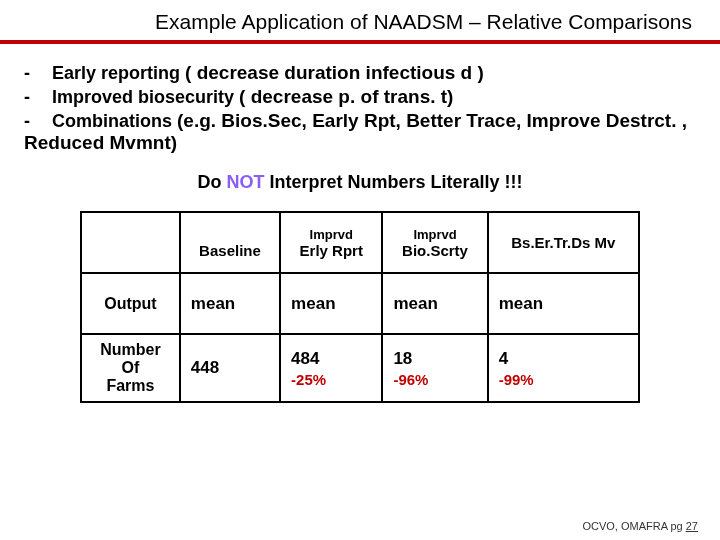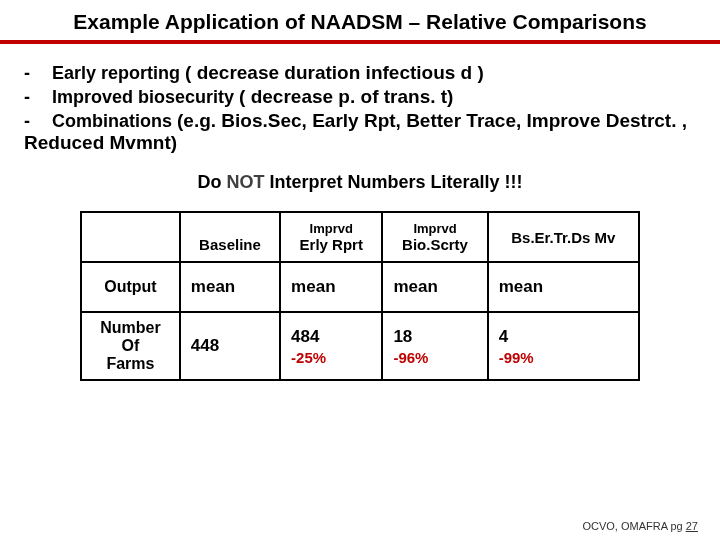--- a/index.html
+++ b/index.html
@@ -1,29 +1,29 @@
 <!DOCTYPE html>
 <html><head>
 <meta charset="utf-8">
 <style>
   *{box-sizing:border-box;margin:0;padding:0}
   body{width:720px;height:540px;background:#fff;font-family:Arial,Helvetica,sans-serif;color:#000;position:relative;overflow:hidden}
   .slide{padding:10px 24px 0 24px}
-  .title{font-size:21px;font-weight:bold;text-align:center;padding:0 4px 4px 4px}
+  .title{font-size:21px;font-weight:normal;text-align:right;padding:0 4px 4px 4px}
   .rule{height:4px;background:#c00000;margin:2px -24px 18px -24px}
   .sec-head{font-size:18px;font-weight:bold}
   .sec-head .sub{font-size:14px}
   .bul{font-size:18px;font-weight:bold;padding-left:0;margin-top:2px}
   .bul .dash{display:inline-block;width:28px}
   .bul .sub{font-size:19px;font-weight:bold}
   .inst{font-size:18px;font-weight:bold;text-align:center;margin-top:18px}
-  .red{color:#404040}
+  .red{color:#8b5cf6}
   .tbl-wrap{margin:18px auto 0 auto;width:560px}
   table{border-collapse:collapse;width:100%}
-  td{border:2px solid #000;padding:6px 10px;vertical-align:middle;font-size:16px;font-weight:bold;height:50px}
+  td{border:2px solid #000;padding:6px 10px;vertical-align:middle;font-size:16px;font-weight:bold;height:61px}
   td.h{text-align:center;font-size:15px}
   td.h .s1{font-size:13px;font-weight:bold;display:block}
   td.h .s2{font-size:15px;font-weight:bold}
   td.rowh{text-align:center;font-weight:bold}
   td.val{text-align:left;font-size:17px}
   .pct{color:#c00000;font-size:15px;font-weight:bold;display:block;margin-top:2px}
   .foot{position:absolute;right:22px;bottom:8px;font-size:11px;color:#333}
   .foot .pg{text-decoration:underline}
 </style>
 </head>

